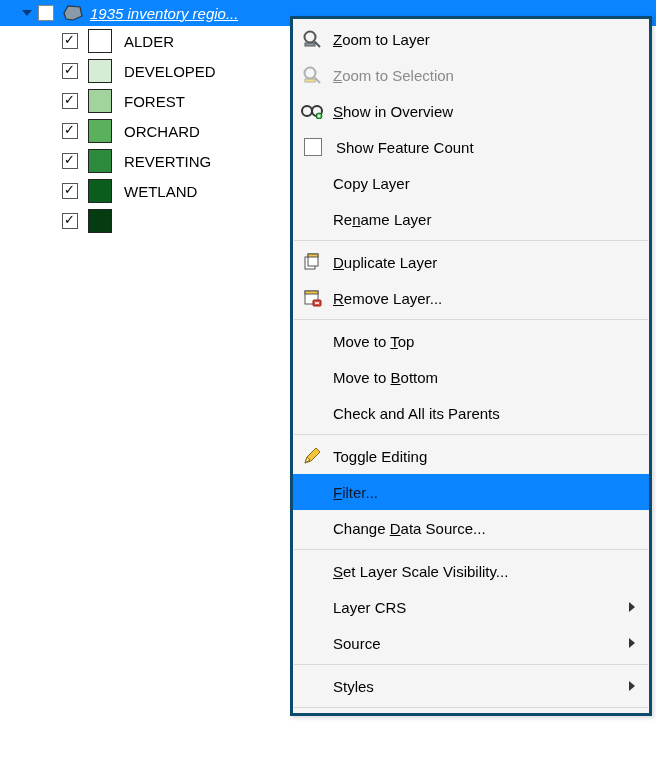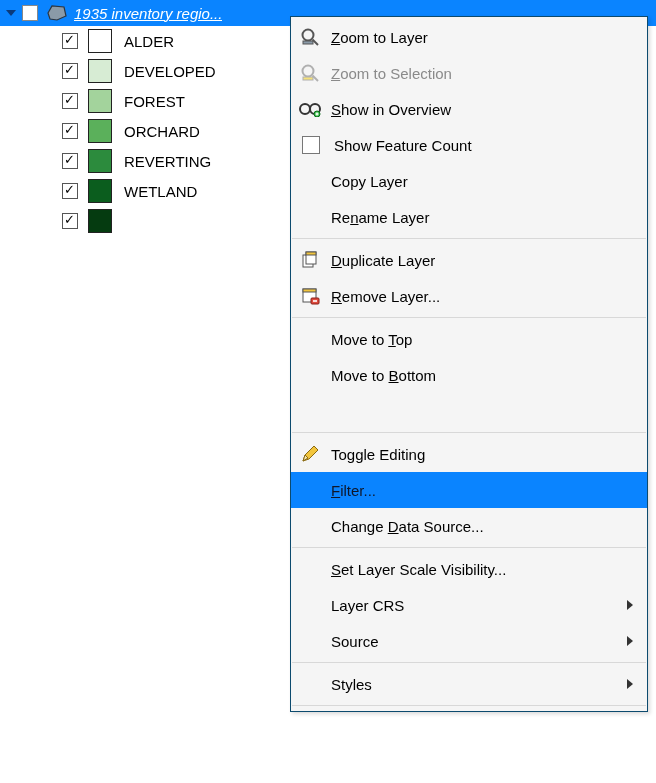--- a/index.html
+++ b/index.html
@@ -14,21 +14,21 @@
     overflow: hidden;
     position: relative;
   }
 
   
 
   .layer-row {
     display: flex;
     align-items: center;
     height: 26px;
-    padding-left: 6px;
+    padding-left: 22px;
   }
   .layer-row.selected {
     background: #0a84ff; 
     color: #fff;
   }
 
   .expand-triangle {
     width: 0; height: 0;
     border-left: 5px solid transparent;
     border-right: 5px solid transparent;
@@ -96,21 +96,21 @@
   .class-item .lbl { }
 
   
 
   .context-menu {
     position: absolute;
     top: 16px;
     left: 290px;
     width: 356px;
     background: #f5f5f5;
-    border: 1px solid #0c4a6e;
+    border: 3px solid #0c4a6e;
     box-shadow: 2px 2px 4px rgba(0,0,0,0.15);
     padding: 2px 0;
   }
 
   .menu-item {
     display: flex;
     align-items: center;
     height: 36px;
     padding: 0 14px 0 8px;
     position: relative;
@@ -276,20 +276,21 @@
     <div class="menu-item">
       <span class="menu-icon"></span>
       <span class="menu-label">Move to <span class="accel">T</span>op</span>
     </div>
     <div class="menu-item">
       <span class="menu-icon"></span>
       <span class="menu-label">Move to <span class="accel">B</span>ottom</span>
     </div>
     <div class="menu-item">
       <span class="menu-icon"></span>
+      <span class="menu-label">Check and All its Parents</span>
     </div>
     <div class="menu-sep"></div>
     <div class="menu-item">
       <span class="menu-icon">
         <svg width="20" height="20" viewBox="0 0 20 20">
         <polygon points="3,17 5,11 14,2 18,6 9,15" fill="#f2c53d" stroke="#8a6a12"></polygon>
         <polygon points="3,17 5,11 8,14" fill="#f4e6b0" stroke="#8a6a12"></polygon>
       </svg>
       </span>
       <span class="menu-label">Toggle Editing</span>

